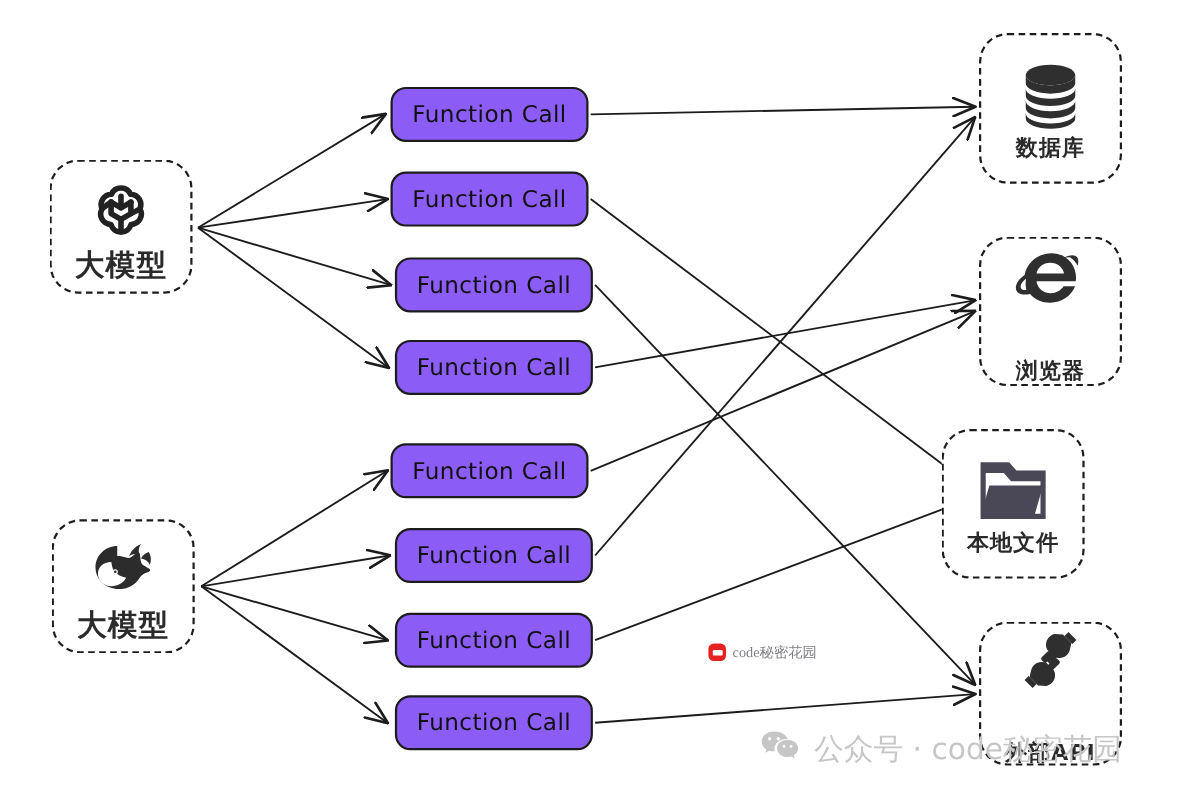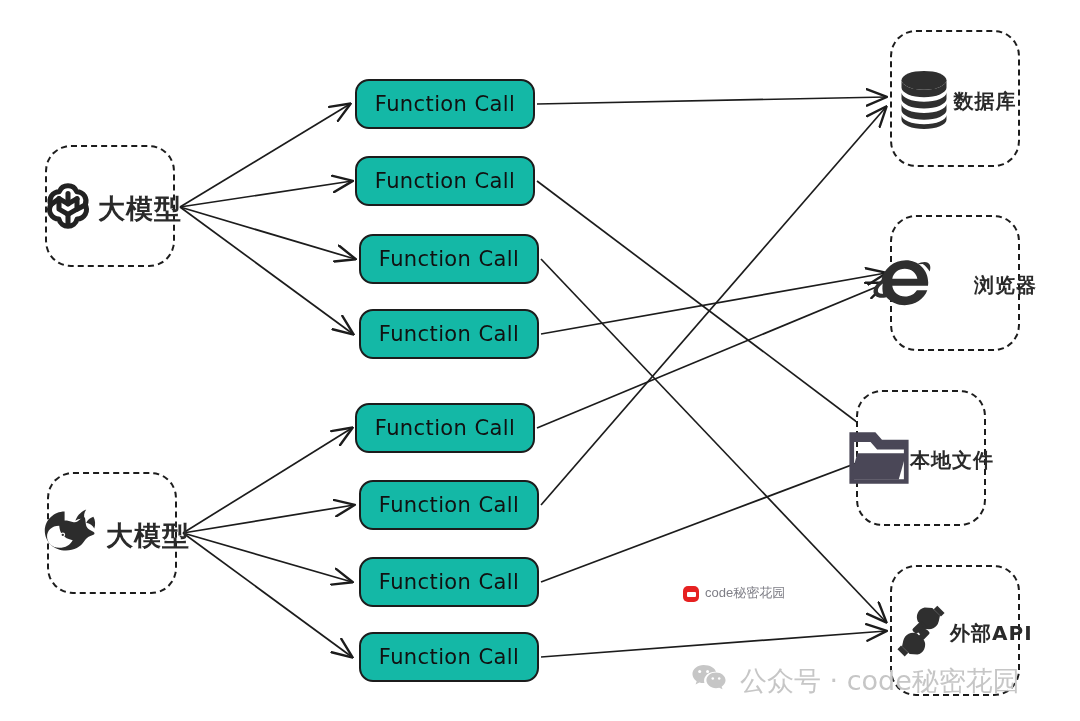--- a/index.html
+++ b/index.html
@@ -26,21 +26,21 @@
     pointer-events: none;
   }
 
   
   .node {
     position: absolute;
     box-sizing: border-box;
     border: 2.5px dashed #1c1c1c;
     border-radius: 26px;
     display: flex;
-    flex-direction: row;
+    flex-direction: column;
     align-items: center;
     justify-content: center;
     background: #ffffff;
   }
   .node .glyph {
     display: flex;
     align-items: center;
     justify-content: center;
     height: 66px;
   }
@@ -57,43 +57,42 @@
   .node.res .caption { font-size: 20px; }
 
   
   .fcall {
     position: absolute;
     box-sizing: border-box;
     width: 180px;
     height: 50px;
     border: 2.2px solid #1c1c1c;
     border-radius: 14px;
-    background: #14b8a6;
+    background: #8b5cf6;
     display: flex;
     align-items: center;
     justify-content: center;
     font-family: "DejaVu Sans", sans-serif;
     font-size: 21px;
     font-weight: 400;
     color: #111111;
     letter-spacing: 0.4px;
     white-space: nowrap;
   }
 
   
   .wm-center {
     position: absolute;
     display: flex;
-    align-items: flex-end;
+    align-items: center;
     gap: 6px;
-    font-family: Liberation Sans, sans-serif;
+    font-family: Liberation Serif, serif;
     font-size: 13px;
     color: #7e7e86;
     white-space: nowrap;
-    margin-left: 39px;
   }
   .wm-badge {
     width: 16px;
     height: 16px;
     border-radius: 5px;
     background: #e62121;
     display: flex;
     align-items: center;
     justify-content: center;
     flex: none;

